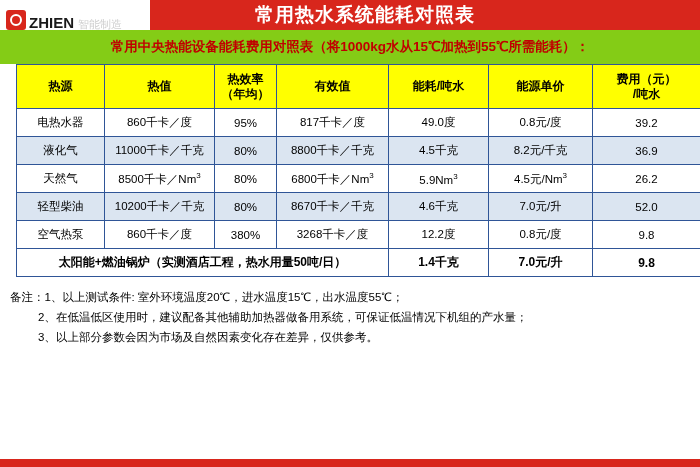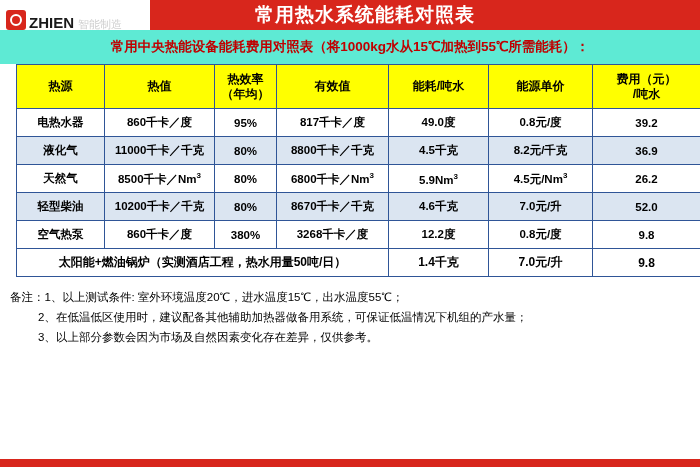--- a/index.html
+++ b/index.html
@@ -75,21 +75,21 @@
     padding-right: 120px;
   }
 
   
   .subtitle-row {
     width: 700px;
     height: 34px;
     display: flex;
     align-items: center;
     justify-content: center;
-    background: #5eead4;
+    background: #84cc16;
   }
   .subtitle {
     font-size: 13.5px;
     font-weight: bold;
     color: #c00000;
     letter-spacing: 0px;
   }
 
   
   .table-wrap {
@@ -112,21 +112,20 @@
   table.main thead th {
     background: #ffff00;
     font-weight: bold;
     height: 44px;
     font-size: 12px;
     line-height: 1.25;
     color: #000000;
   }
   table.main tbody td {
     height: 28px;
-    font-weight: bold;
   }
   tbody tr.odd td { background: #ffffff; }
   tbody tr.even td { background: #dbe5f1; }
   td.first-col { font-weight: normal; }
   tr.wide-row td {
     font-weight: bold;
     font-size: 12px;
   }
   .sup { font-size: 8px; vertical-align: super; }
 

